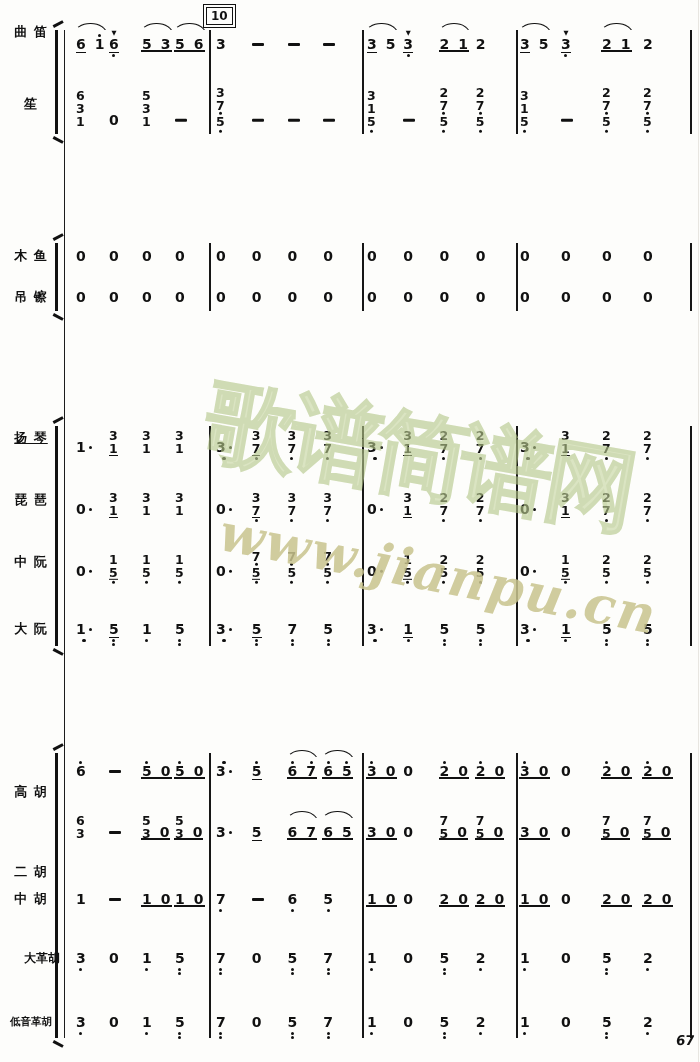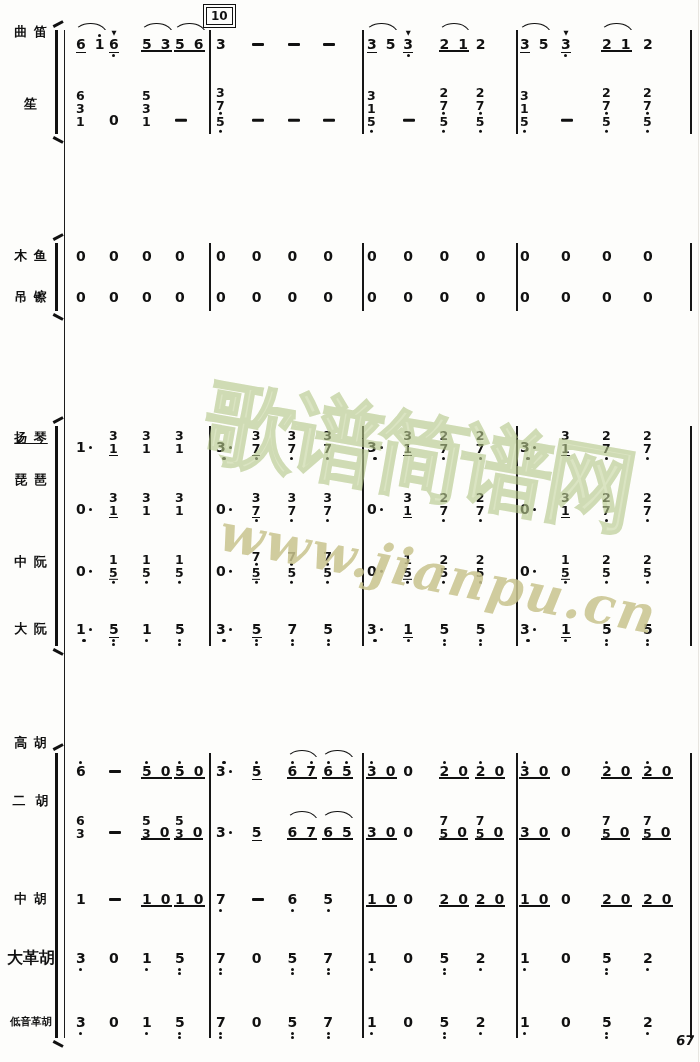--- a/index.html
+++ b/index.html
@@ -11,21 +11,21 @@
   .brk{position:absolute;width:5px;border-left:3px solid #111;}
   .brk:before,.brk:after{content:"";position:absolute;left:-4px;width:11px;height:3px;
     background:#111;}
   .brk:before{top:-5px;transform:rotate(-28deg);transform-origin:left bottom;}
   .brk:after{bottom:-5px;transform:rotate(28deg);transform-origin:left top;}
   .bl{position:absolute;width:1.5px;background:#161616;}
 
   .lbl{position:absolute;left:2px;width:58px;text-align:center;
     font-weight:700;font-size:13px;letter-spacing:1px;color:#111;
     transform:translateY(-50%);white-space:nowrap;}
-  .lbl.sm{font-size:16px;letter-spacing:0;}
+  .lbl.sm{font-size:12px;letter-spacing:0;text-align:right;}
   .lbl.xs{font-size:10.5px;letter-spacing:0;}
 
   .stave{position:absolute;display:flex;align-items:flex-end;transform:translateY(-100%);}
   .meas{display:grid;grid-template-columns:repeat(4,minmax(0,1fr));
     align-items:end;justify-items:start;box-sizing:border-box;padding-left:8px;}
   .cell{position:relative;}
   .grp{position:relative;display:flex;align-items:flex-end;gap:9px;}
 
   
   .tok{display:flex;flex-direction:column;align-items:center;}
@@ -1220,21 +1220,21 @@
                   <span class="dg">7</span>
                 </div>
                 <div class="below">
                   <div class="dot"></div>
                 </div>
               </div>
             </div>
           </div>
         </div>
       </div>
-      <div class="lbl" style="top: 480px;">琵 琶</div>
+      <div class="lbl" style="top: 500px;">琵 琶</div>
       <div class="stave" style="left: 68px; top: 527px;">
         <div class="meas" style="width: 140px;">
           <div class="cell">
             <div class="grp">
               <div class="tok">
                 <div class="above"></div>
                 <div class="drow">
                   <span class="dg">0</span>
                   <div class="aug"></div>
                 </div>
@@ -1952,21 +1952,21 @@
               </div>
             </div>
           </div>
         </div>
       </div>
       <div class="brk" style="left: 55px; top: 753px; height: 285px;"></div>
       <div class="bl" style="left: 209px; top: 753px; height: 285px;"></div>
       <div class="bl" style="left: 362px; top: 753px; height: 285px;"></div>
       <div class="bl" style="left: 516px; top: 753px; height: 285px;"></div>
       <div class="bl" style="left: 690px; top: 753px; height: 285px;"></div>
-      <div class="lbl" style="top: 743px;">高 胡</div>
+      <div class="lbl" style="top: 792px;">高 胡</div>
       <div class="stave" style="left: 68px; top: 789px;">
         <div class="meas" style="width: 140px;">
           <div class="cell">
             <div class="grp">
               <div class="tok">
                 <div class="above">
                   <div class="dot"></div>
                 </div>
                 <div class="drow">
                   <span class="dg">6</span>
@@ -2252,21 +2252,21 @@
                 <div class="drow">
                   <span class="dg">0</span>
                 </div>
                 <div class="below"></div>
               </div>
               <div class="uline"></div>
             </div>
           </div>
         </div>
       </div>
-      <div class="lbl" style="top: 801px; font-family: Liberation Mono, monospace;">二 胡</div>
+      <div class="lbl" style="top: 872px;">二 胡</div>
       <div class="stave" style="left: 68px; top: 850px;">
         <div class="meas" style="width: 140px;">
           <div class="cell">
             <div class="grp">
               <div class="tok chord">
                 <div class="above"></div>
                 <div class="drow">
                   <span class="dg">6</span>
                 </div>
                 <div class="drow">

